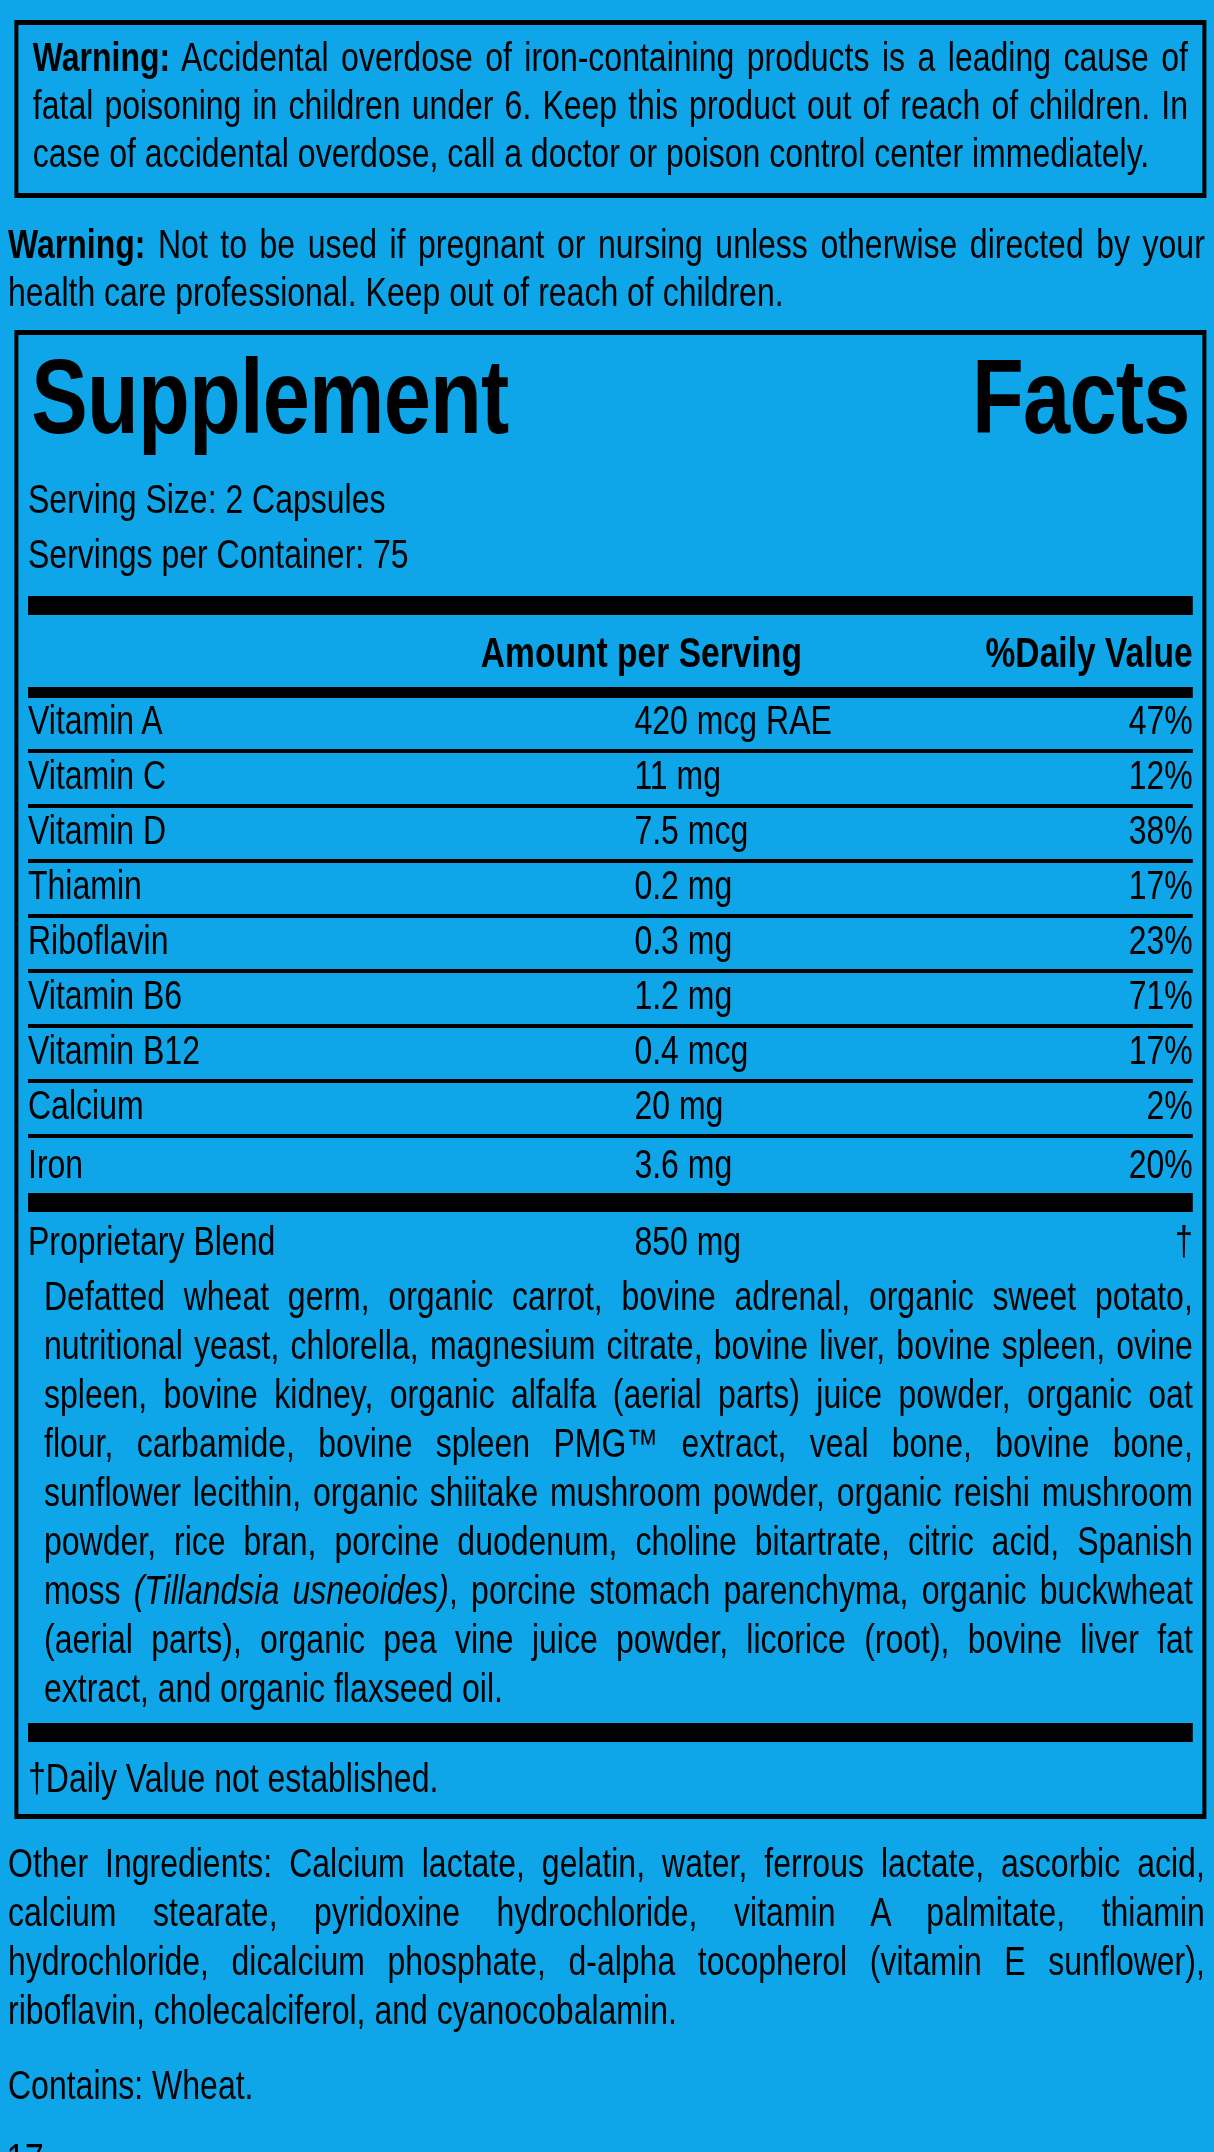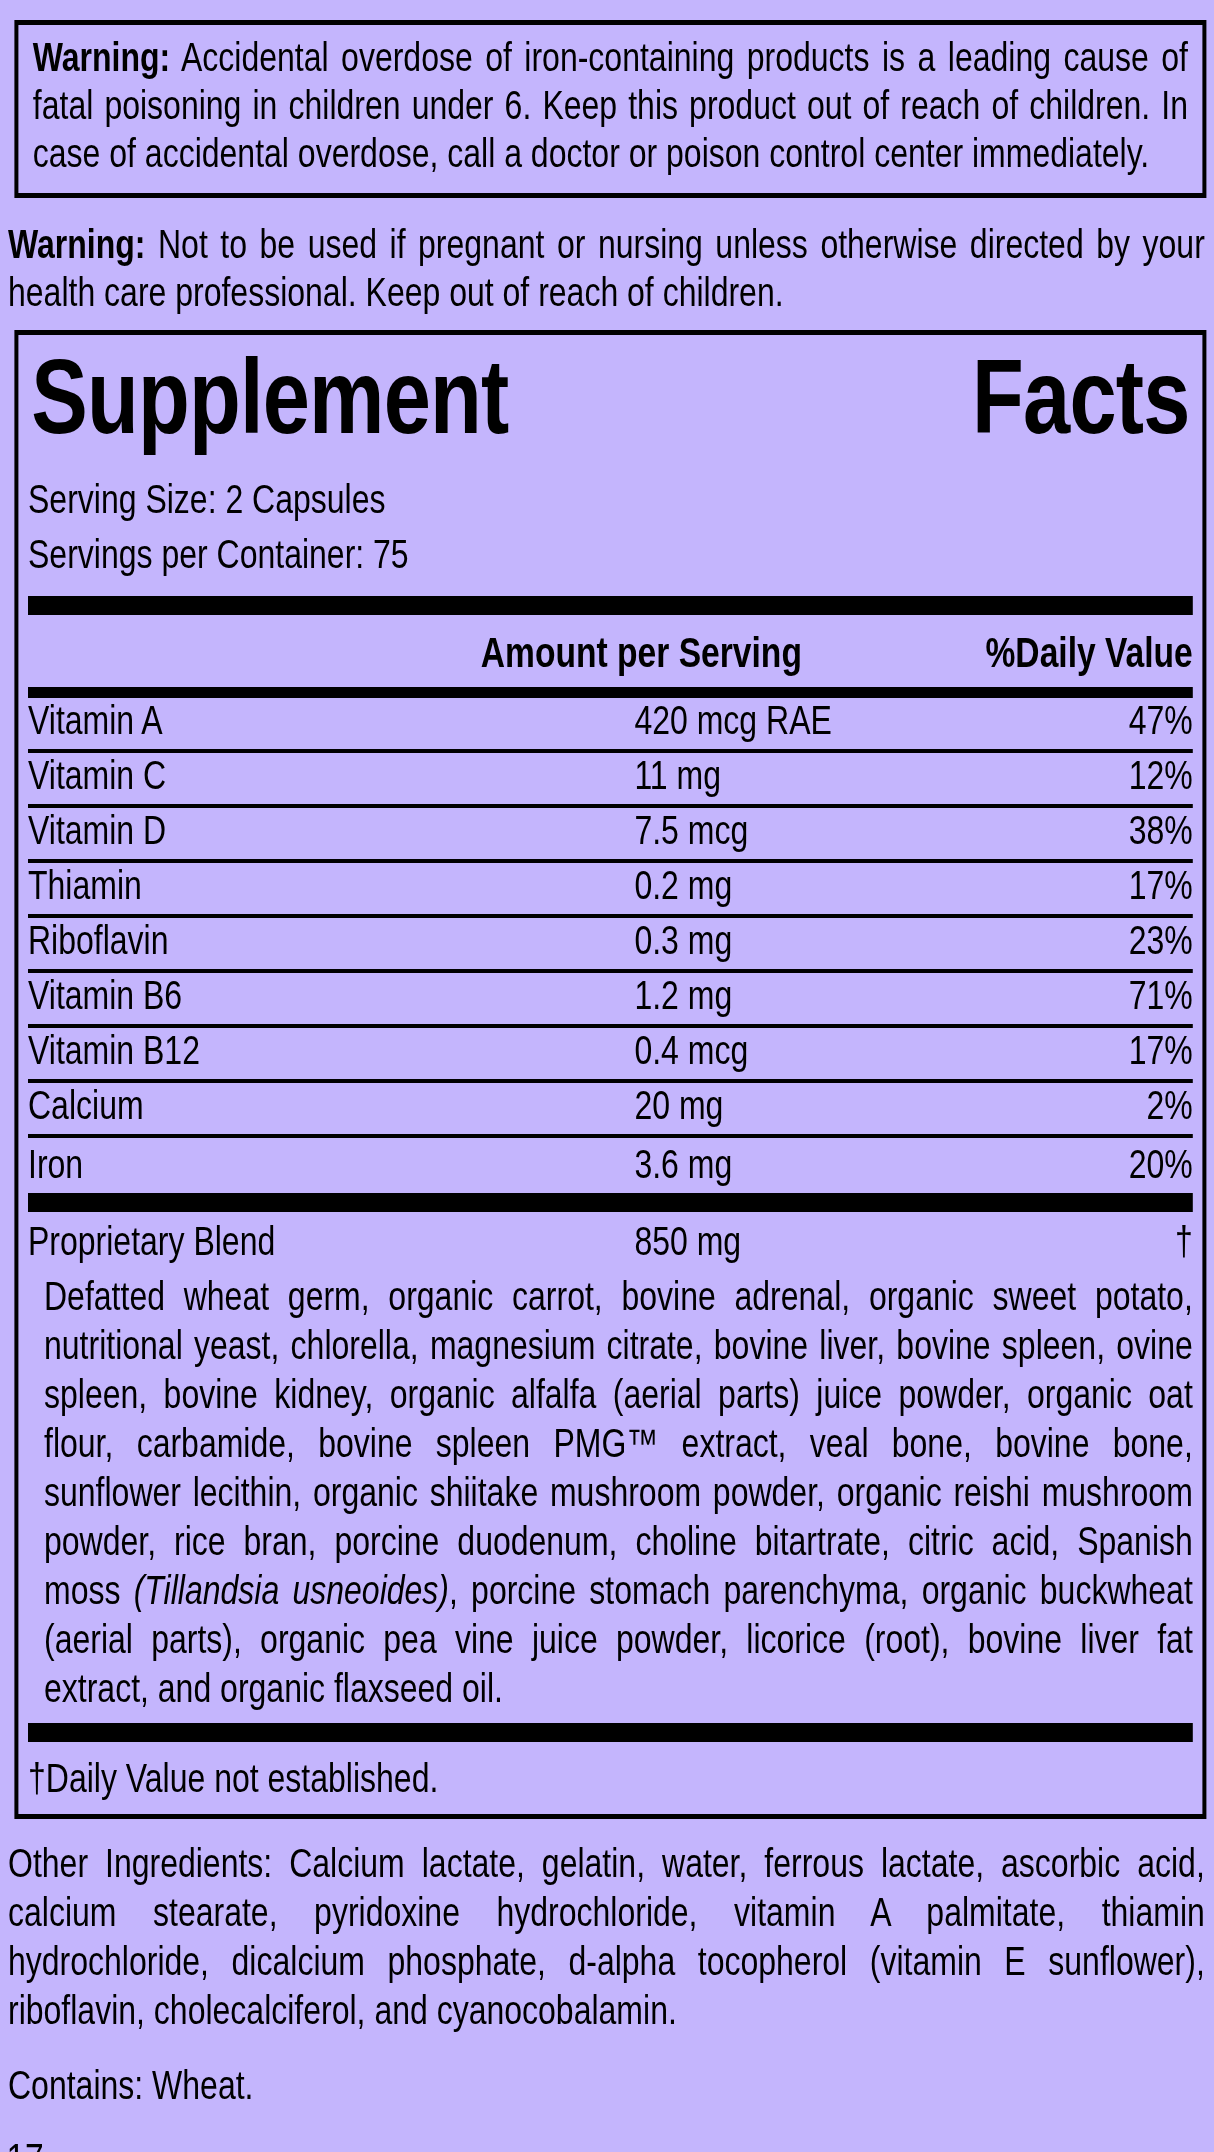--- a/index.html
+++ b/index.html
@@ -1,20 +1,20 @@
 <!DOCTYPE html>
 <html><head>
 <meta charset="utf-8">
 <style>
   html, body { margin: 0; padding: 0; background: #ffffff; }
   .page {
     position: relative;
     width: 1214px;
     height: 2152px;
-    background: #c4b5fd;
+    background: #0ea5e9;
     overflow: hidden;
     color: #000000;
     font-family: "Liberation Sans", sans-serif;
   }
   
   .scaler {
     width: 1518px;
     transform: scaleX(0.8);
     transform-origin: top left;
   }

